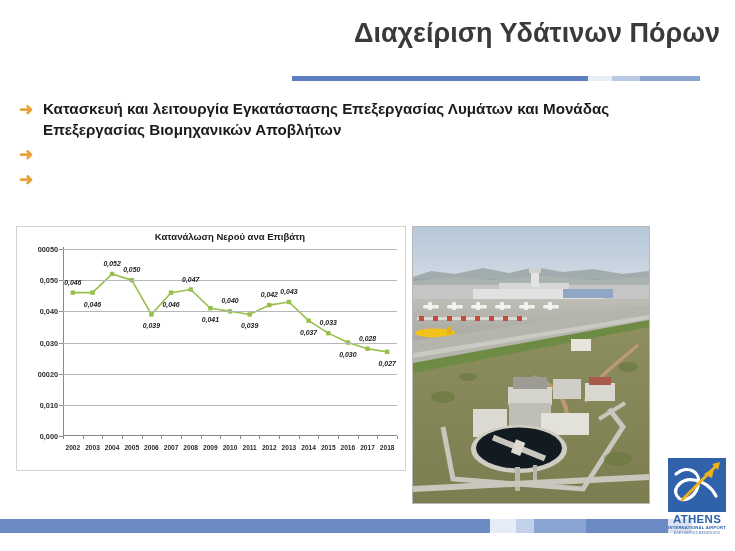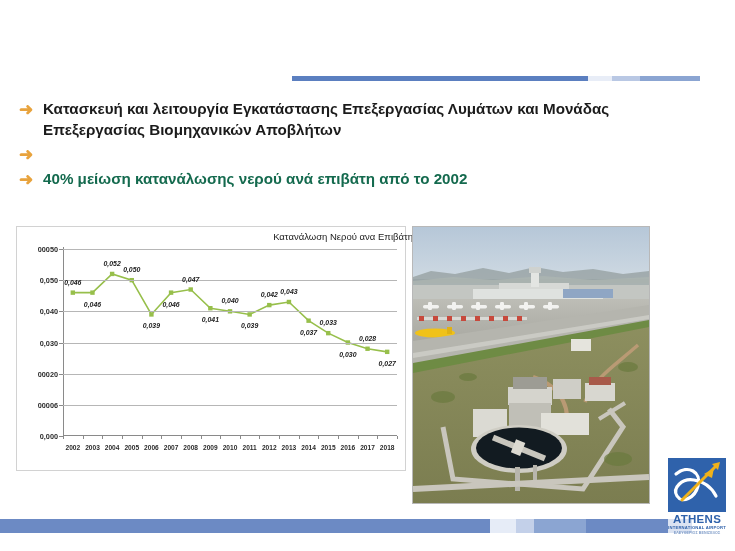--- a/index.html
+++ b/index.html
@@ -85,23 +85,23 @@
     height: 245px;
     background: #ffffff;
     border: 1px solid #d2d2d2;
     box-sizing: border-box;
   }
   .chart-title {
     position: absolute;
     left: 8px;
     top: 4px;
     width: 100%;
-    text-align: right;
+    text-align: center;
     font-size: 9.5px;
-    font-weight: normal;
+    font-weight: bold;
     color: #1b1b1b;
     padding-left: 22px;
     box-sizing: border-box;
   }
   .plot {
     position: absolute;
     left: 46px;
     top: 22px;
     right: 8px;
     bottom: 34px;
@@ -244,40 +244,40 @@
     color: #7f9cc8;
     letter-spacing: 0.1px;
     line-height: 5px;
   }
 </style>
 </head>
 <body>
 
 <div id="slide">
 
+  <div class="slide-title">Διαχείριση Υδάτινων Πόρων</div>
   <div class="title-rule">
     <div class="seg" style="left:0px;   width:296px; background:#5b7fc0;"></div>
     <div class="seg" style="left:296px; width:24px;  background:#e8edf7;"></div>
     <div class="seg" style="left:320px; width:28px;  background:#b9c8e4;"></div>
     <div class="seg" style="left:348px; width:60px;  background:#8ba5d2;"></div>
     <div class="seg" style="left:408px; width:1px;   background:#ffffff;"></div>
     <div class="seg" style="left:409px; width:2px;   background:#ffffff;"></div>
   </div>
 
   <div class="bullets">
     <div class="bullet-row">
       <div class="bullet-arrow">➜</div>
       <div class="bullet-text">Κατασκευή και λειτουργία Εγκατάστασης Επεξεργασίας Λυμάτων και Μονάδας Επεξεργασίας Βιομηχανικών Αποβλήτων</div>
     </div>
     <div class="bullet-row">
       <div class="bullet-arrow">➜</div>
     </div>
     <div class="bullet-row accent">
       <div class="bullet-arrow">➜</div>
-      <div class="bullet-text">40% μείωση κατανάλωσης νερού ανά επιβάτη από το 2002</div>
     </div>
   </div>
 
   <div class="chart-box">
     <div class="chart-title">Κατανάλωση Νερού ανα Επιβάτη</div>
     <div class="plot" id="plot">
       <div class="axis-y"></div>
       <div class="axis-x"></div>
       <svg class="series-svg" id="series-svg" preserveAspectRatio="none" viewBox="0 0 334 187">
           <path d="M9.82,43.63 L29.47,43.63 L49.12,24.93 L68.76,31.17 L88.41,65.45 L108.06,43.63 L127.71,40.52 L147.35,59.22 L167.00,62.33 L186.65,65.45 L206.29,56.10 L225.94,52.98 L245.59,71.68 L265.24,84.15 L284.88,93.50 L304.53,99.73 L324.18,102.85" stroke="#97bf4b" stroke-width="1.6" fill="none"></path>
@@ -308,21 +308,21 @@
         <div class="gridline" style="top: 62.3333px;"></div>
         <div class="ytick-label" style="top: 62.3333px;">0,040</div>
         <div class="ytick-mark" style="top: 62.3333px;"></div>
         <div class="gridline" style="top: 93.5px;"></div>
         <div class="ytick-label" style="top: 93.5px;">0,030</div>
         <div class="ytick-mark" style="top: 93.5px;"></div>
         <div class="gridline" style="top: 124.667px;"></div>
         <div class="ytick-label" style="top: 124.667px;">00020</div>
         <div class="ytick-mark" style="top: 124.667px;"></div>
         <div class="gridline" style="top: 155.833px;"></div>
-        <div class="ytick-label" style="top: 155.833px;">00006</div>
+        <div class="ytick-label" style="top: 155.833px;">0,010</div>
         <div class="ytick-mark" style="top: 155.833px;"></div>
         <div class="ytick-label" style="top: 187px; padding-left: 21px;">0,000</div>
         <div class="ytick-mark" style="top: 187px;"></div>
         <div class="xtick-mark" style="left: 0px;"></div>
         <div class="xtick-label" style="left: 9.82353px;">2002</div>
         <div class="xtick-mark" style="left: 19.6471px;"></div>
         <div class="xtick-label" style="left: 29.4706px;">2003</div>
         <div class="xtick-mark" style="left: 39.2941px;"></div>
         <div class="xtick-label" style="left: 49.1176px;">2004</div>
         <div class="xtick-mark" style="left: 58.9412px;"></div>

